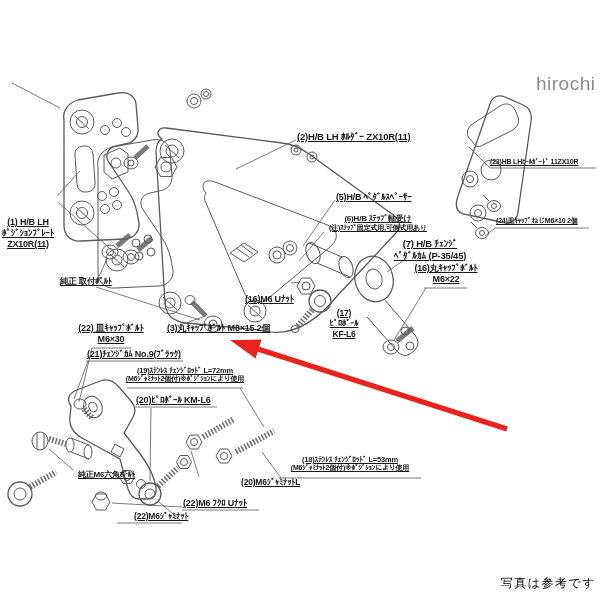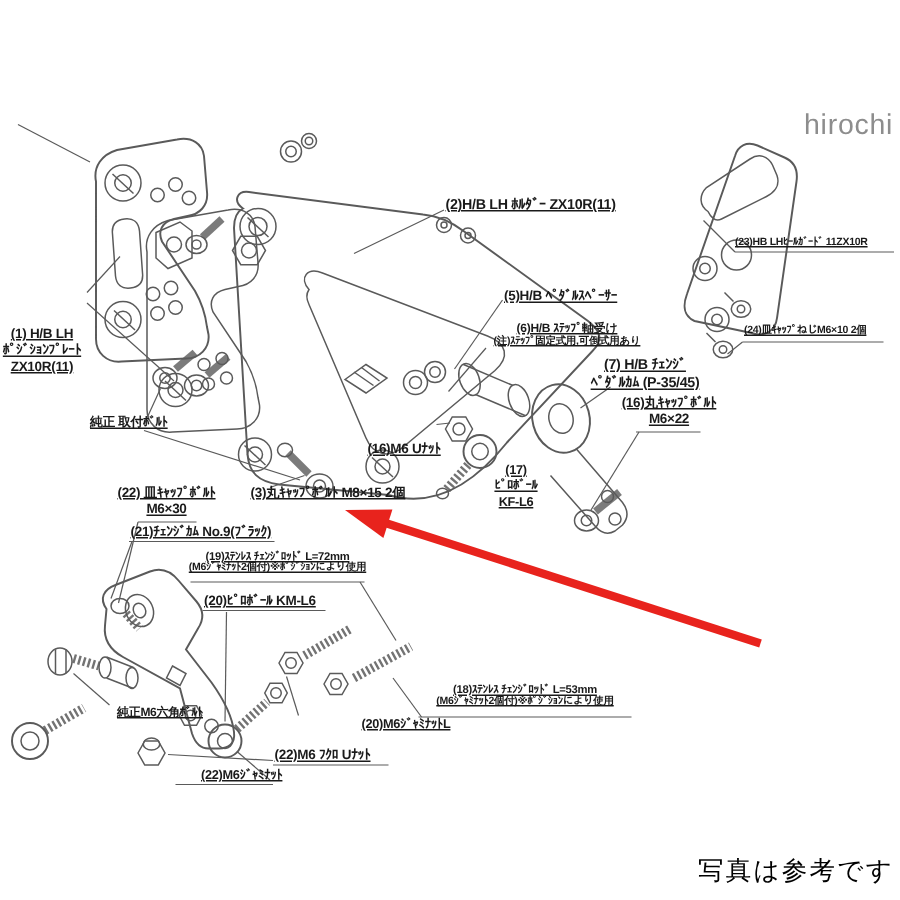--- a/index.html
+++ b/index.html
@@ -7,21 +7,21 @@
           font-family:"Liberation Sans","DejaVu Sans",sans-serif;}
   svg{position:absolute;left:0;top:0;}
   .lbl{position:absolute;font-weight:bold;color:var(--text);white-space:nowrap;
        line-height:1.22;letter-spacing:-0.2px;font-size:9px;text-decoration:underline;}
   .ctr{transform:translateX(-50%);text-align:center;}
   .fs95{font-size:9.5px;} .fs85{font-size:8.5px;margin-left:16px;} .fs8{font-size:8px;}
   .fs75{font-size:7.5px;} .fs7{font-size:7px;}
   .sub{font-size:7px;font-weight:bold;}
   .watermark{position:absolute;left:536px;top:73px;font-size:19px;font-weight:normal;
              color:var(--watermark);letter-spacing:0.5px;}
-  .footer{position:absolute;right:4px;bottom:8px;font-size:17px;font-weight:500;
+  .footer{position:absolute;right:4px;bottom:8px;font-size:12px;font-weight:500;
           color:#000;letter-spacing:1.5px;}
   .ln{stroke:var(--line);fill:none;stroke-width:1;}
   .thick{stroke-width:1.3;}
   .shaft{stroke:var(--line);stroke-width:5;opacity:.8;fill:none;}
   .thread{stroke:var(--line);stroke-width:6;stroke-dasharray:1.6 1.7;opacity:.85;fill:none;}
   .leader{stroke:var(--line);stroke-width:.8;fill:none;}
   .arrowfill{fill:var(--arrow);stroke:none;}
   .arrowshaft{stroke:var(--arrow);stroke-width:5.5;fill:none;}
 </style>
 </head>

